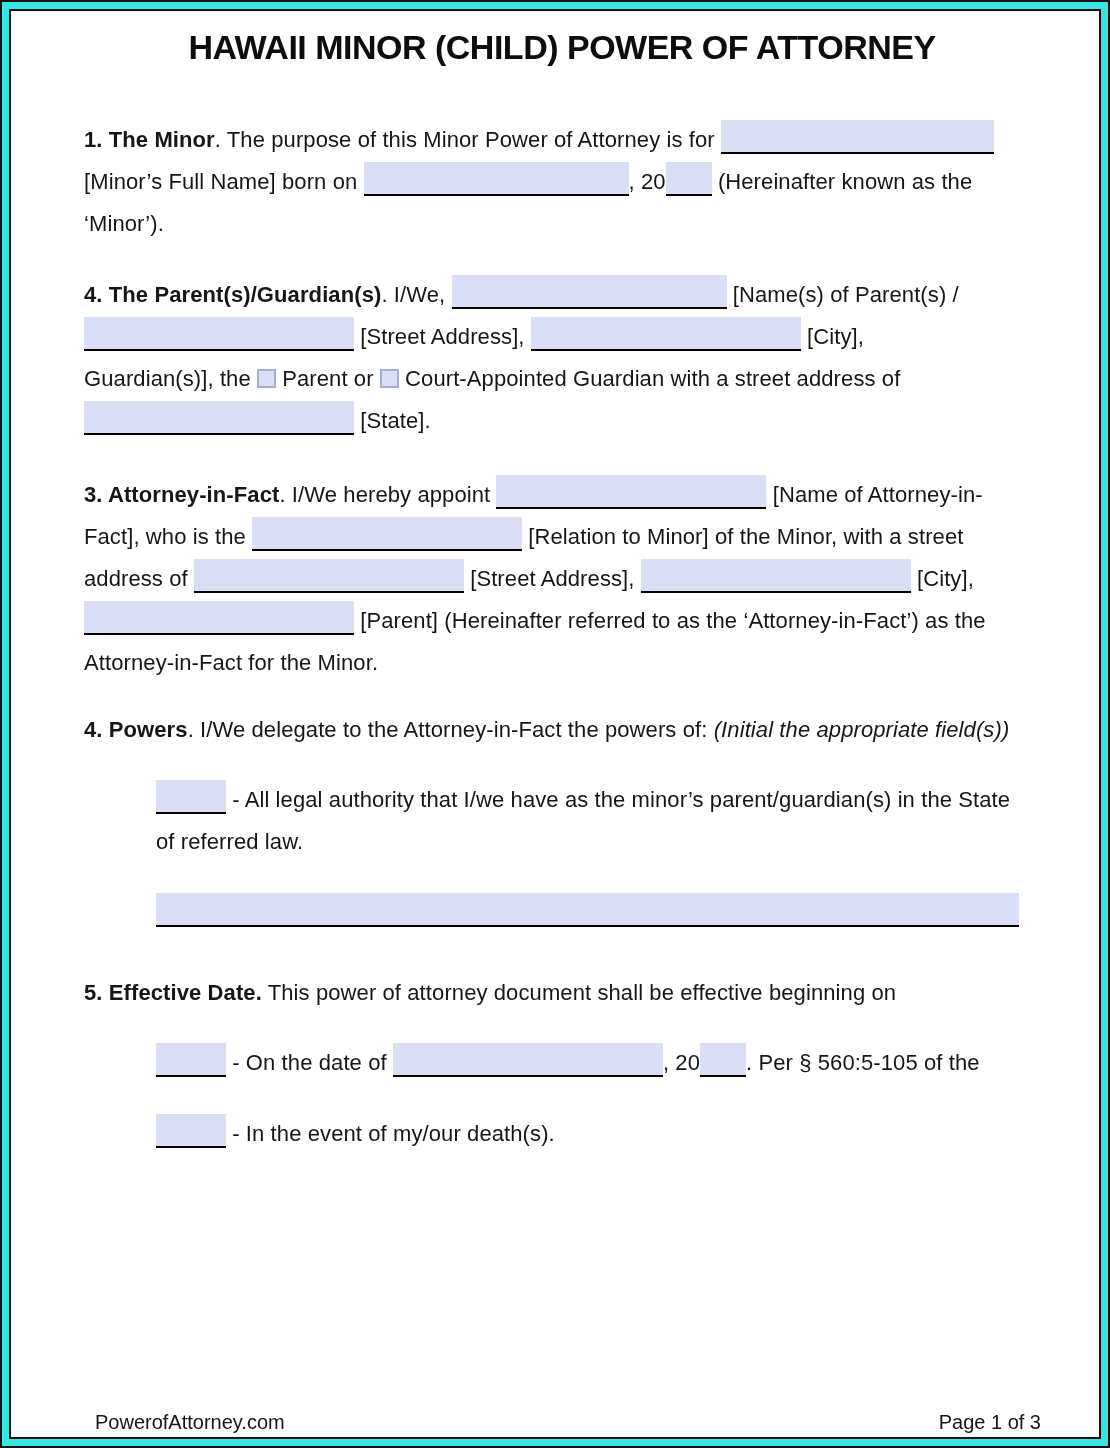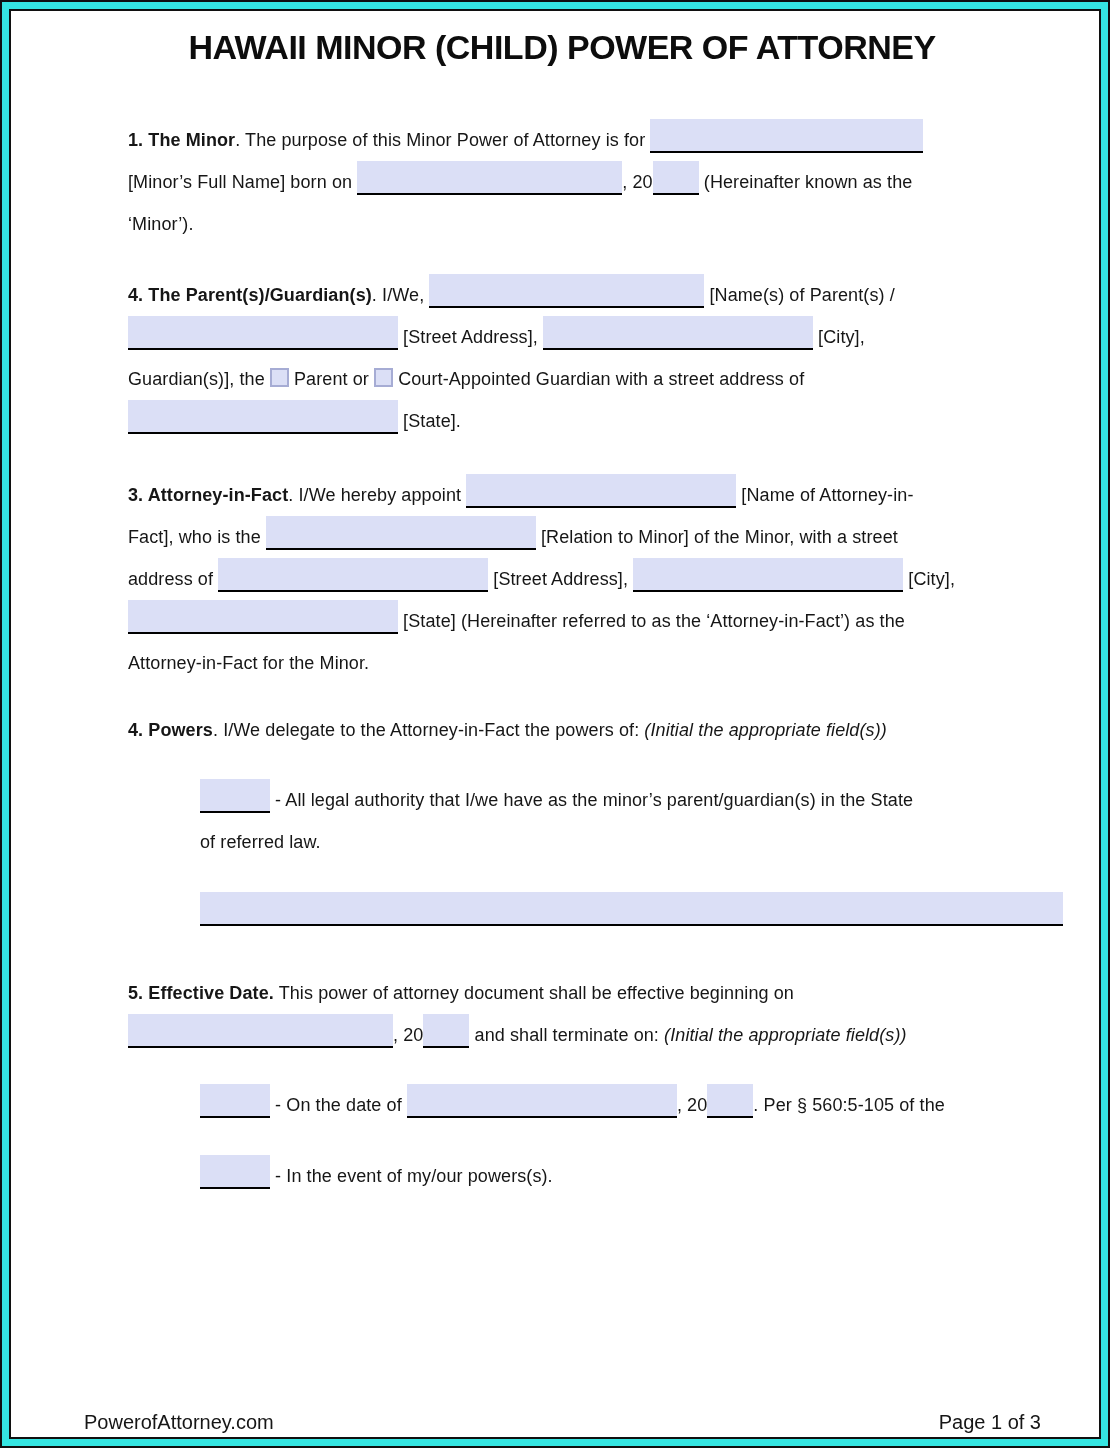--- a/index.html
+++ b/index.html
@@ -14,38 +14,38 @@
   .inner {
     width:100%; height:100%; box-sizing:border-box;
     border:2px solid #101010; position:relative; background:#ffffff;
     font-family:"Liberation Sans", sans-serif; color:#161616; overflow:hidden;
   }
   .content { padding:14px 59px 0 73px; }
   .doc-title {
     font-size:34px; font-weight:bold; text-align:center;
     margin:0 0 50px 0; line-height:44px; letter-spacing:-0.5px; color:#0d0d0d;
   }
-  .line { height:42px; line-height:42px; white-space:nowrap; font-size:18px; letter-spacing:0.1px;margin-left:44px; }
+  .line { height:42px; line-height:42px; white-space:nowrap; font-size:22px; letter-spacing:0.1px; }
   .b { font-weight:bold; }
   .i { font-style:italic; }
   .field {
     display:inline-block; background:#dbdff6; border-bottom:2px solid #000;
     height:34px; vertical-align:-7px; box-sizing:border-box;
   }
   .f273{width:273px}.f265{width:265px}.f46{width:46px}.f275{width:275px}
   .f270{width:270px}.f70{width:70px}.f557{width:557px}.f863{width:863px}
   .checkbox {
     display:inline-block; width:19px; height:19px; box-sizing:border-box;
     background:#dbdff6; border:2px solid #a6acd4; vertical-align:-2px;
   }
   .indent { margin-left:72px; }
   .mb25{margin-bottom:25px}.mb28{margin-bottom:28px}.mb29{margin-bottom:29px}
   .mb32{margin-bottom:32px}.mb33{margin-bottom:33px}.mb38{margin-bottom:38px}
   .footer {
-    position:absolute; left:73px; right:58px; bottom:2px;
+    position:absolute; left:84px; right:58px; bottom:2px;
     display:flex; justify-content:space-between; align-items:flex-end;
     font-size:20px; line-height:26px;
   }
 </style>
 </head>
 <body>
 
 <div class="page">
   <div class="cyanband">
     <div class="inner">
@@ -85,21 +85,21 @@
             <span>[Name of Attorney-in-</span></div>
           <div class="line"><span>Fact], who is the</span>
             <span class="field f270"></span>
             <span>[Relation to Minor] of the Minor, with a street</span></div>
           <div class="line"><span>address of</span>
             <span class="field f270"></span>
             <span>[Street Address],</span>
             <span class="field f270"></span>
             <span>[City],</span></div>
           <div class="line"><span class="field f270"></span>
-            <span>[State] (Hereinafter referred to as the ‘Attorney-in-Fact’) as the</span></div>
+            <span>[Parent] (Hereinafter referred to as the ‘Attorney-in-Fact’) as the</span></div>
           <div class="line"><span>Attorney-in-Fact for the Minor.</span></div>
         </div>
 
         <div class="sec mb28">
           <div class="line"><span class="b">4. Powers</span><span>. I/We delegate to the Attorney-in-Fact the powers of:</span>
             <span class="i">(Initial the appropriate field(s))</span></div>
         </div>
 
         <div class="sec indent mb29">
           <div class="line"><span class="field f70"></span>
@@ -107,35 +107,32 @@
           <div class="line"><span>of referred law.</span></div>
         </div>
 
         <div class="sec indent mb38">
           <div class="line"><span class="field f863"></span></div>
         </div>
 
         <div class="sec mb28">
           <div class="line"><span class="b">5. Effective Date.</span>
             <span>This power of attorney document shall be effective beginning on</span></div>
-          <div class="line"><span class="field f265"></span><span>, 20</span><span class="field f46"></span>
-            <span>and shall terminate on:</span>
-            <span class="i">(Initial the appropriate field(s))</span></div>
         </div>
 
         <div class="sec indent mb29">
           <div class="line"><span class="field f70"></span>
             <span>- On the date of</span>
             <span class="field f270"></span><span>, 20</span><span class="field f46"></span><span>. Per § 560:5-105 of the</span></div>
         </div>
 
 
         <div class="sec indent">
           <div class="line"><span class="field f70"></span>
-            <span>- In the event of my/our powers(s).</span></div>
+            <span>- In the event of my/our death(s).</span></div>
         </div>
 
       </div>
 
       <div class="footer">
         <span>PowerofAttorney.com</span>
         <span>Page 1 of 3</span>
       </div>
     </div>
   </div>

